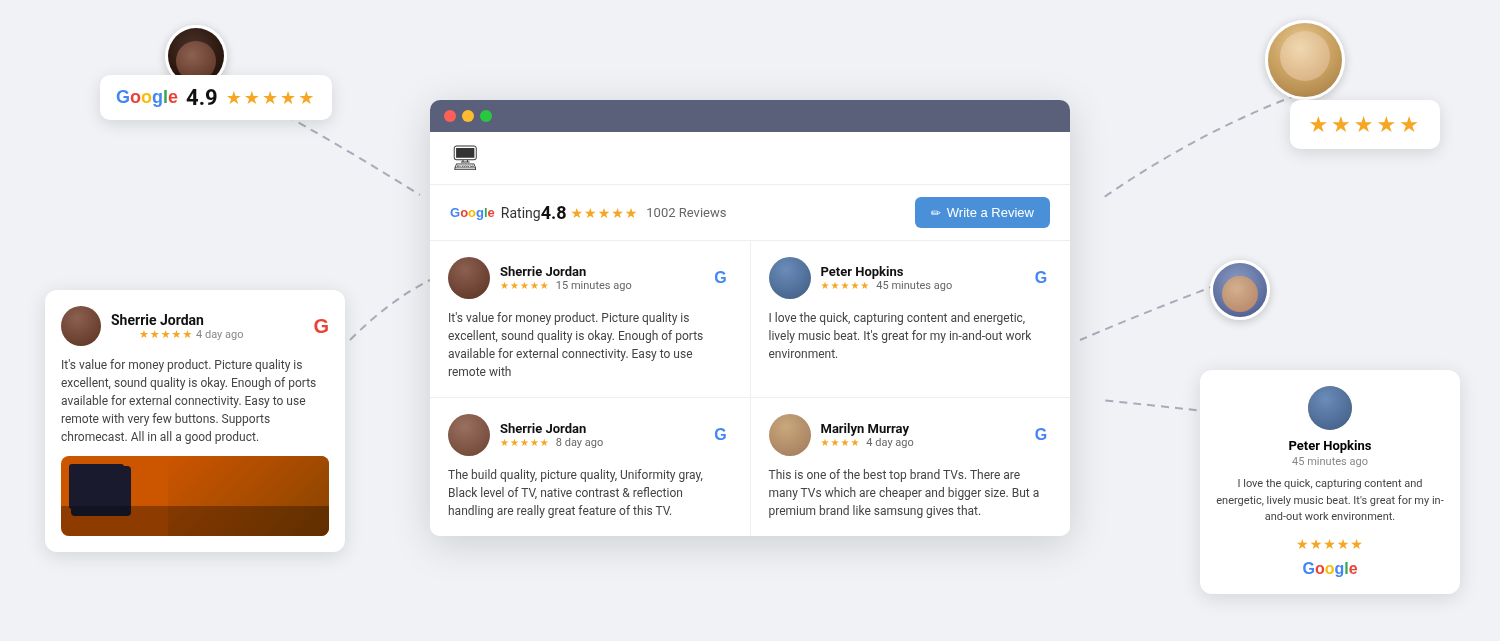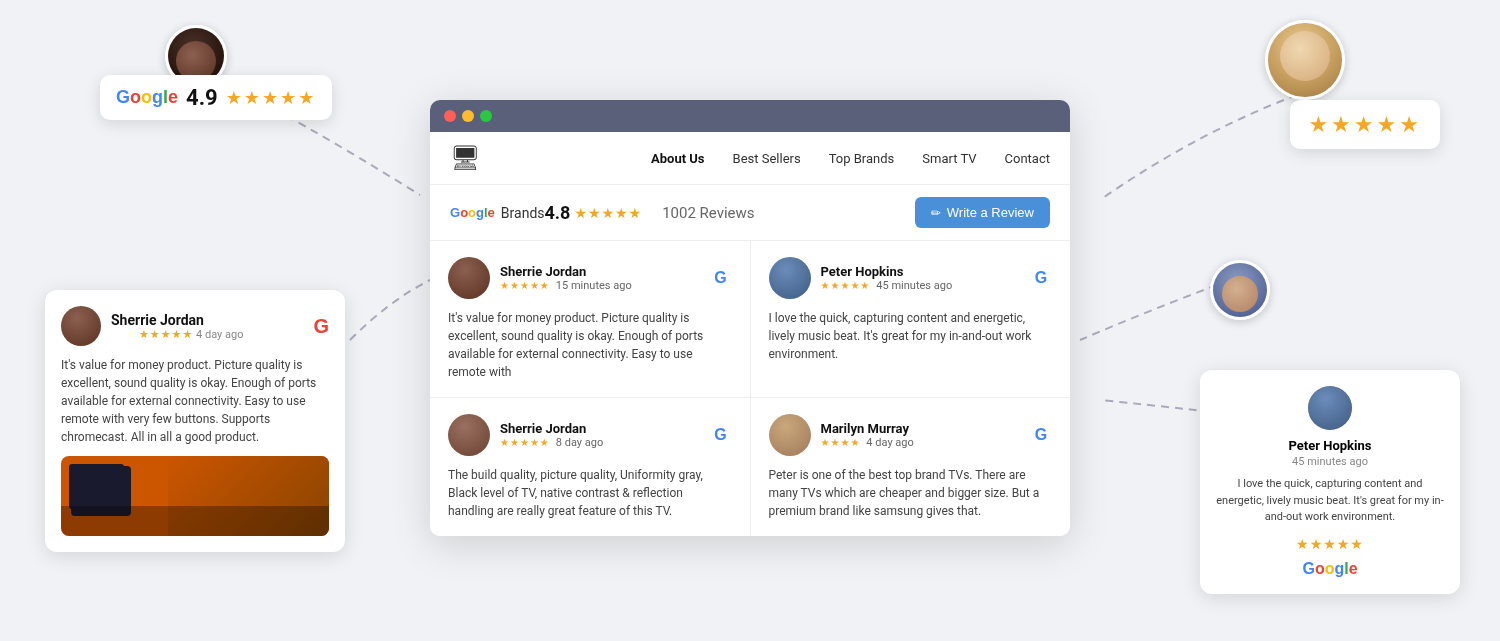--- a/index.html
+++ b/index.html
@@ -95,23 +95,23 @@
       margin-left: 0;
     }
 
     .stars-orange {
       color: #f5a623;
       font-size: 14px;
       letter-spacing: 1px;
     }
 
     .reviews-count {
-      font-size: 15px;
+      font-size: 13px;
       color: #666;
-      margin-left: 16px;
+      margin-left: 4px;
     }
 
     .write-review-btn {
       margin-left: auto;
       background: #4a90d9;
       color: white;
       border: none;
       border-radius: 6px;
       padding: 8px 16px;
       font-size: 13px;
@@ -443,32 +443,25 @@
   <div class="browser-titlebar">
     <div class="dot dot-red"></div>
     <div class="dot dot-yellow"></div>
     <div class="dot dot-green"></div>
   </div>
 
   <div class="browser-nav">
     <div class="nav-logo">
       <span style="font-size:24px;color:#333;">🖥</span>
     </div>
-    <nav class="nav-links">
-      <a class="nav-link active">About Us</a>
-      <a class="nav-link">Best Sellers</a>
-      <a class="nav-link">Top Brands</a>
-      <a class="nav-link">Smart TV</a>
-      <a class="nav-link">Contact</a>
-    </nav>
   </div>
 
   <div class="rating-bar">
     <span style="font-size:13px;font-weight:700;font-family:Arial;"><span class="g-b">G</span><span class="g-r">o</span><span class="g-y">o</span><span class="g-b">g</span><span class="g-g">l</span><span class="g-r">e</span></span>
-    <span class="google-text">Brands</span>
+    <span class="google-text">Rating</span>
     <span class="rating-value">4.8</span>
     <span class="stars-orange" style="margin: 0 4px;">★★★★★</span>
     <span class="reviews-count">1002 Reviews</span>
     <button class="write-review-btn">
       <span style="font-size:12px;">✏</span>
       <span>Write a Review</span>
     </button>
   </div>
 
   <div class="reviews-grid">
@@ -539,21 +532,21 @@
           <div class="reviewer-name">Marilyn Murray</div>
           <div class="reviewer-meta">
             <span class="stars-orange" style="font-size:10px;">★★★★</span>
             <span>4 day ago</span>
           </div>
         </div>
         <div class="g-icon">
             <span style="font-size:16px;font-weight:900;font-family:Arial;color:#4285F4;">G</span>
           </div>
       </div>
-      <div class="review-text">Peter is one of the best top brand TVs. There are many TVs which are cheaper and bigger size. But a premium brand like samsung gives that.</div>
+      <div class="review-text">This is one of the best top brand TVs. There are many TVs which are cheaper and bigger size. But a premium brand like samsung gives that.</div>
     </div>
 
   </div>
 </div>
 
 <div class="float-card-left">
   <div class="float-card-header">
     <div class="float-avatar">
       <div style="width:100%;height:100%;background:radial-gradient(circle at 40% 30%, #8B6050 0%, #5a3020 100%);"></div>
     </div>

